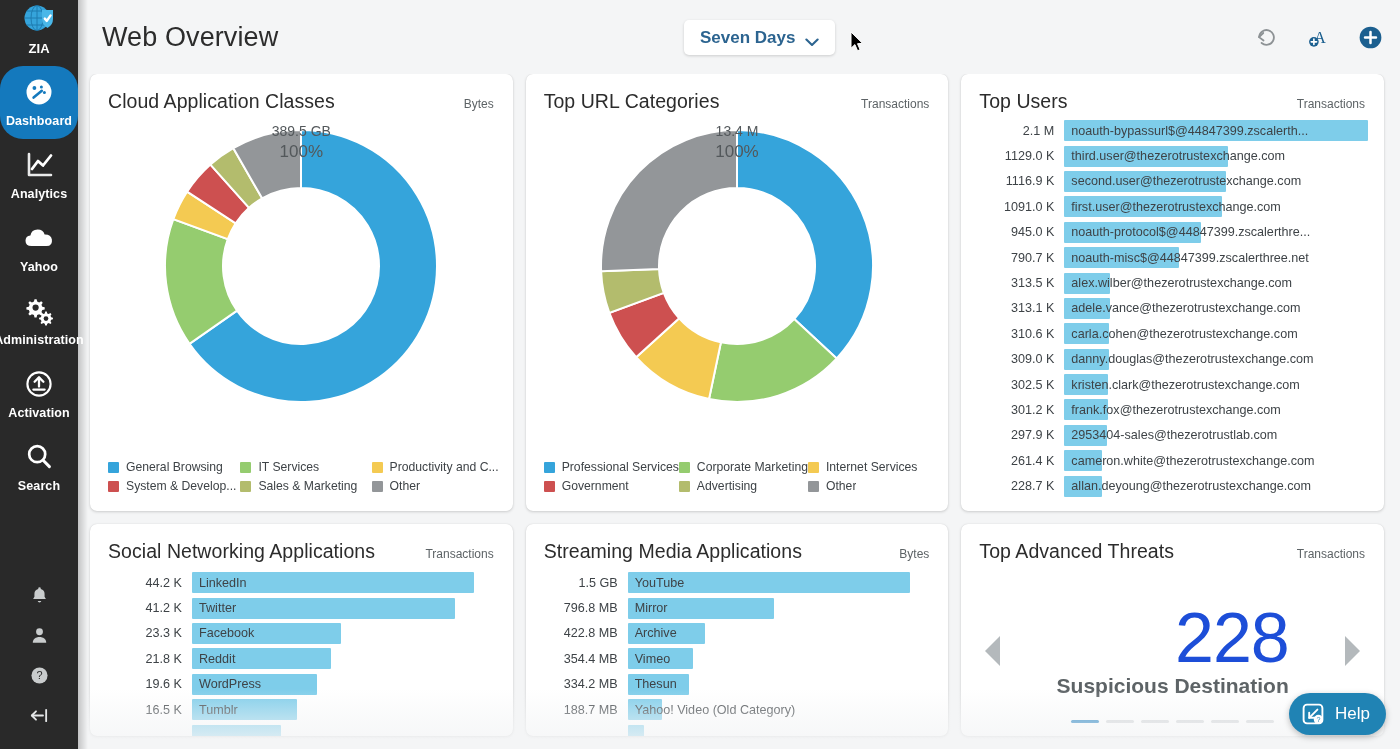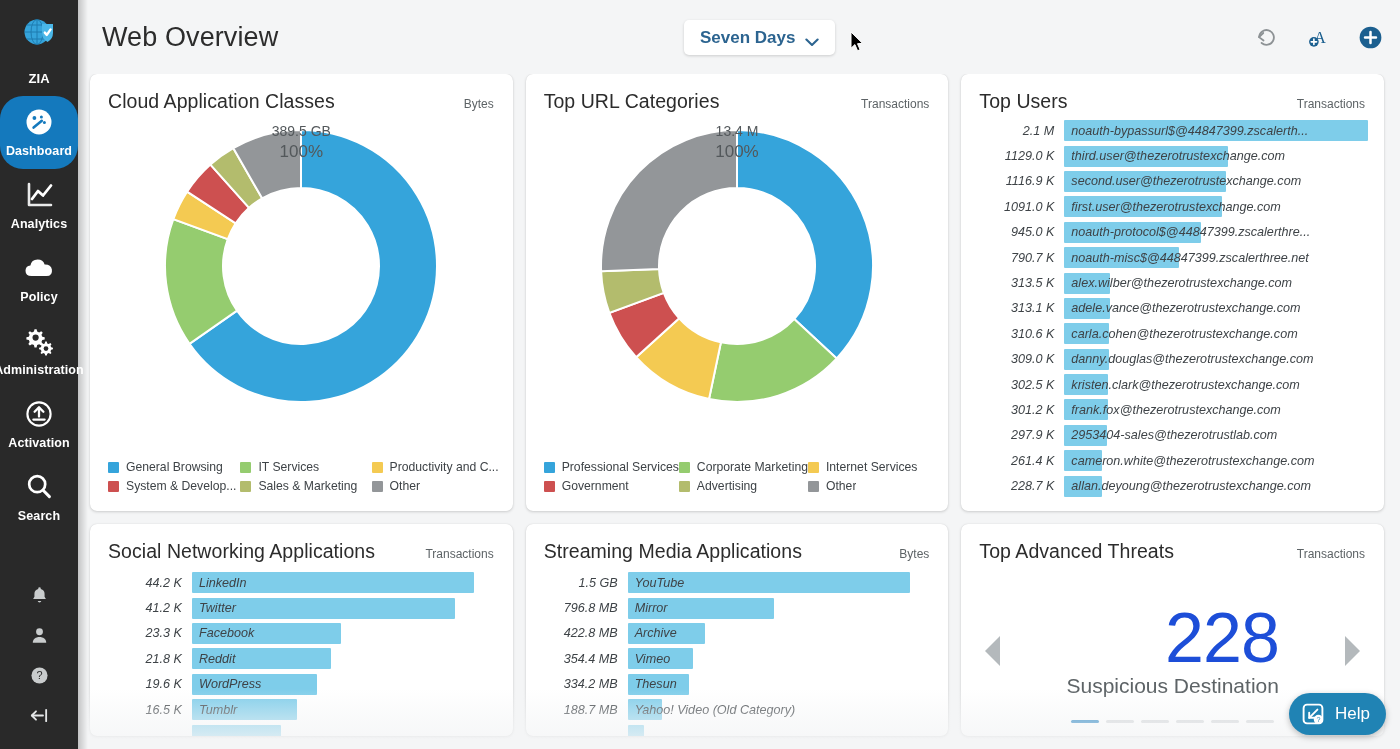--- a/index.html
+++ b/index.html
@@ -28,21 +28,21 @@
     color: #ffffff;
     text-decoration: none;
     padding: 9px 2px 11px 2px;
     cursor: pointer;
   }
   .nav-item .nav-label {
     font-size: 12.5px; font-weight: bold;
     margin-top: 5px; letter-spacing: .1px;
     white-space: nowrap;
   }
-  .nav-item.brand { padding-top: 16px; padding-bottom: 10px; gap: 16px; }
+  .nav-item.brand { padding-top: 2px; padding-bottom: 10px; }
   .nav-item.brand .nav-label { font-size: 13px; }
   .nav-item.active { background: #1479bd; border-radius: 23px; }
   .nav-icon { width: 34px; height: 34px; display: block; }
 
   #sidebar .spacer { flex: 1 1 auto; }
   .mini-icons { padding-bottom: 14px; }
   .mini-item {
     display: flex; align-items: center; justify-content: center;
     height: 40px; cursor: pointer;
   }
@@ -151,21 +151,21 @@
   }
   .legend.legend-2 { column-gap: 0px; }
   .legend-item { display:flex; align-items:center; gap: 7px; cursor:pointer; }
   .legend-swatch { width: 11px; height: 11px; flex: 0 0 11px; border-radius:1px; }
   .legend-text {
     font-size: 12.2px; color: #3e4347;
     white-space: nowrap; overflow: hidden; text-overflow: clip;
   }
 
   
-  .barlist { padding: 4px 14px 0 10px; font-style: italic; }
+  .barlist { padding: 4px 14px 0 10px; }
   .bar-row {
     display: flex; align-items: center;
     height: 25.4px;
     cursor: pointer;
   }
   .bar-val {
     flex: 0 0 92px; text-align: right;
     font-size: 12.6px; color: #3e4347;
     padding-right: 10px; white-space: nowrap;
   }
@@ -187,21 +187,21 @@
   
   .threat-body {
     position: relative; height: 170px;
     display:flex; align-items:center; justify-content:center;
   }
   .threat-num {
     font-size: 70px; color: #1d4ed8; line-height: .98;
     text-align:right; font-weight: normal; letter-spacing: -1px;
   }
   .threat-sub {
-    font-size: 21px; color: #5d6366; text-align:center; margin-top: 2px;
+    font-size: 21px; color: #5d6366; text-align:center; margin-top: 2px; font-weight: bold;
   }
   .carousel-arrow {
     position:absolute; top: 50%; transform: translateY(-50%);
     width: 0; height: 0; cursor: pointer;
   }
   .arrow-left  { left: 24px;  border-top: 15px solid transparent; border-bottom: 15px solid transparent; border-right: 15px solid #b4b9bc; }
   .arrow-right { right: 24px; border-top: 15px solid transparent; border-bottom: 15px solid transparent; border-left: 15px solid #b4b9bc; }
   .dots {
     position:absolute; left:0; right:0; bottom: 13px;
     display:flex; justify-content:center; gap: 7px;
@@ -278,21 +278,21 @@
       </span>
       <span class="nav-label">Analytics</span>
     </div>
 
     <div class="nav-item">
       <span class="nav-icon">
         <svg viewBox="0 0 34 34">
           <path d="M9.5 25 Q3.5 25 3.5 19.8 Q3.5 15.2 8.4 14.6 Q9.4 8.4 15.6 8.4 Q21.2 8.4 22.6 13.4 Q28.9 13.2 29.9 18.4 Q30.8 25 24.5 25 Z" fill="#ffffff"></path>
         </svg>
       </span>
-      <span class="nav-label">Policy</span>
+      <span class="nav-label">Yahoo</span>
     </div>
 
     <div class="nav-item">
       <span class="nav-icon">
         <svg viewBox="0 0 34 34">
           <g fill="#ffffff">
             <path d="M12.5 5.2 l2.1 .0 .55 2.4 2.0 .85 2.1-1.3 1.5 1.5 -1.3 2.1 .85 2.0 2.4 .55 0 2.1 -2.4 .55 -.85 2.0 1.3 2.1 -1.5 1.5 -2.1-1.3 -2.0 .85 -.55 2.4 -2.1 0 -.55-2.4 -2.0-.85 -2.1 1.3 -1.5-1.5 1.3-2.1 -.85-2.0 -2.4-.55 0-2.1 2.4-.55 .85-2.0 -1.3-2.1 1.5-1.5 2.1 1.3 2.0-.85 Z"></path>
           </g>
           <circle cx="13.6" cy="13.6" r="3.1" fill="#292929"></circle>
           <g fill="#ffffff">

